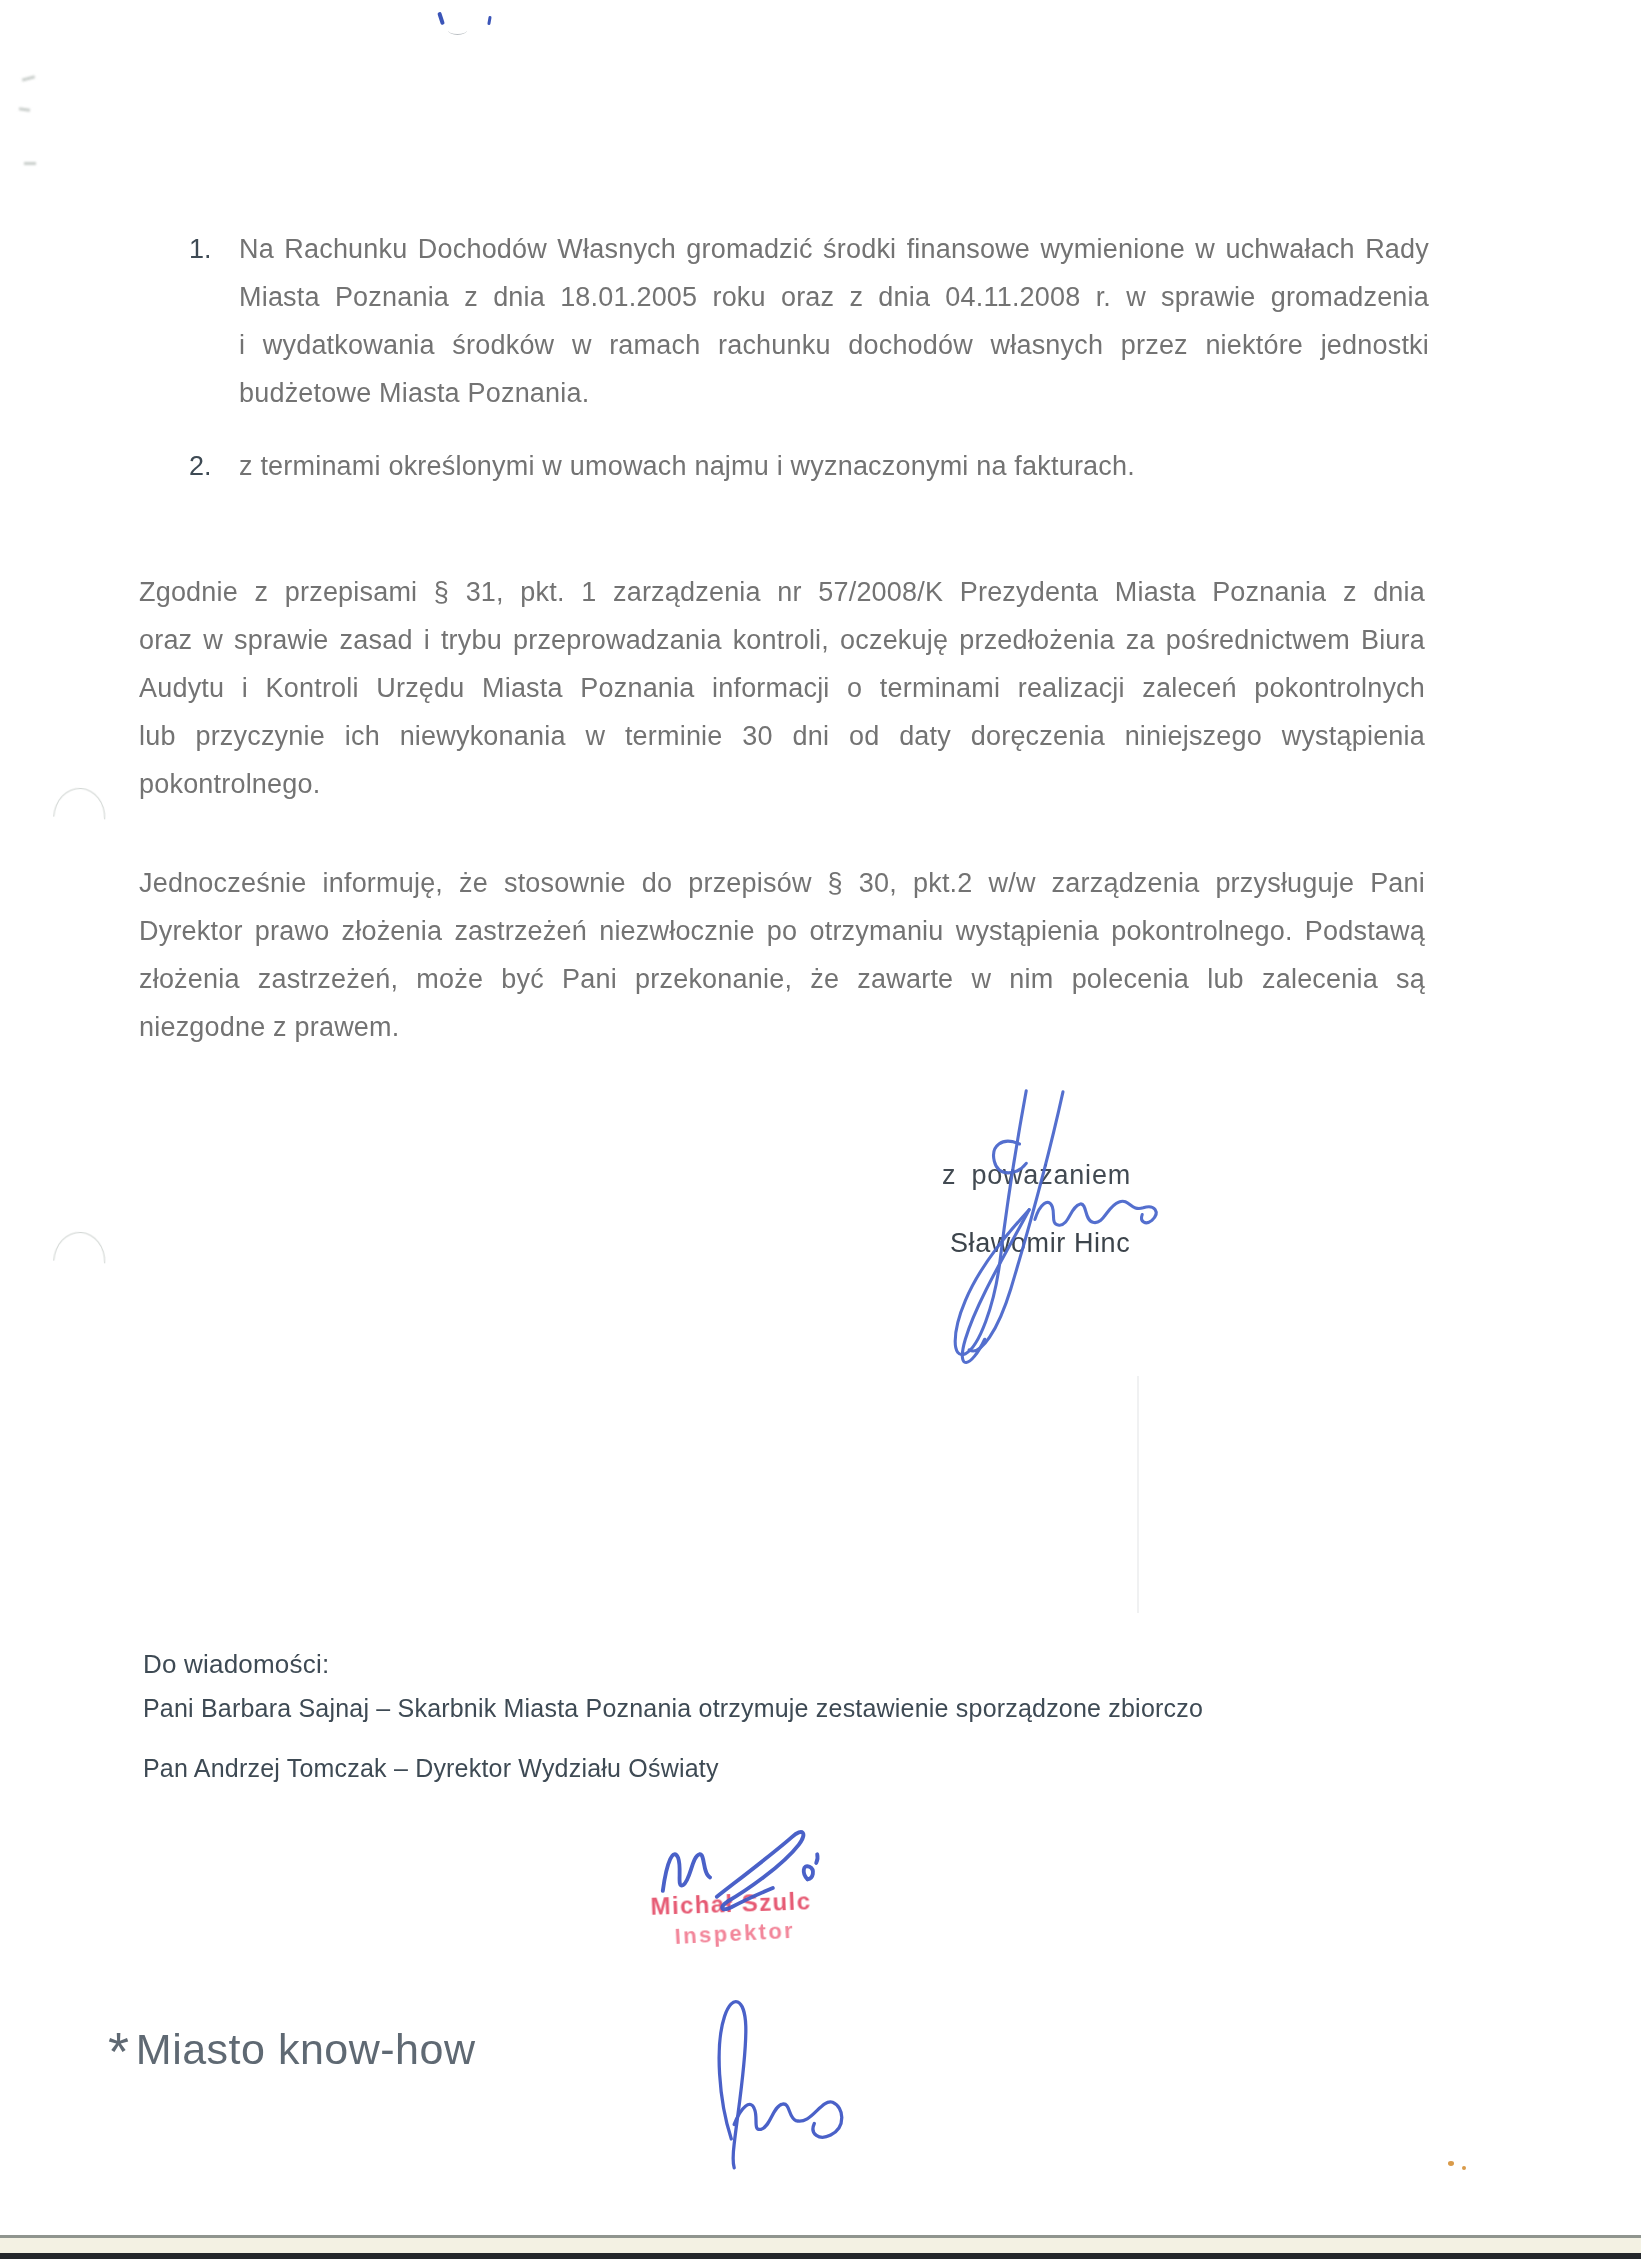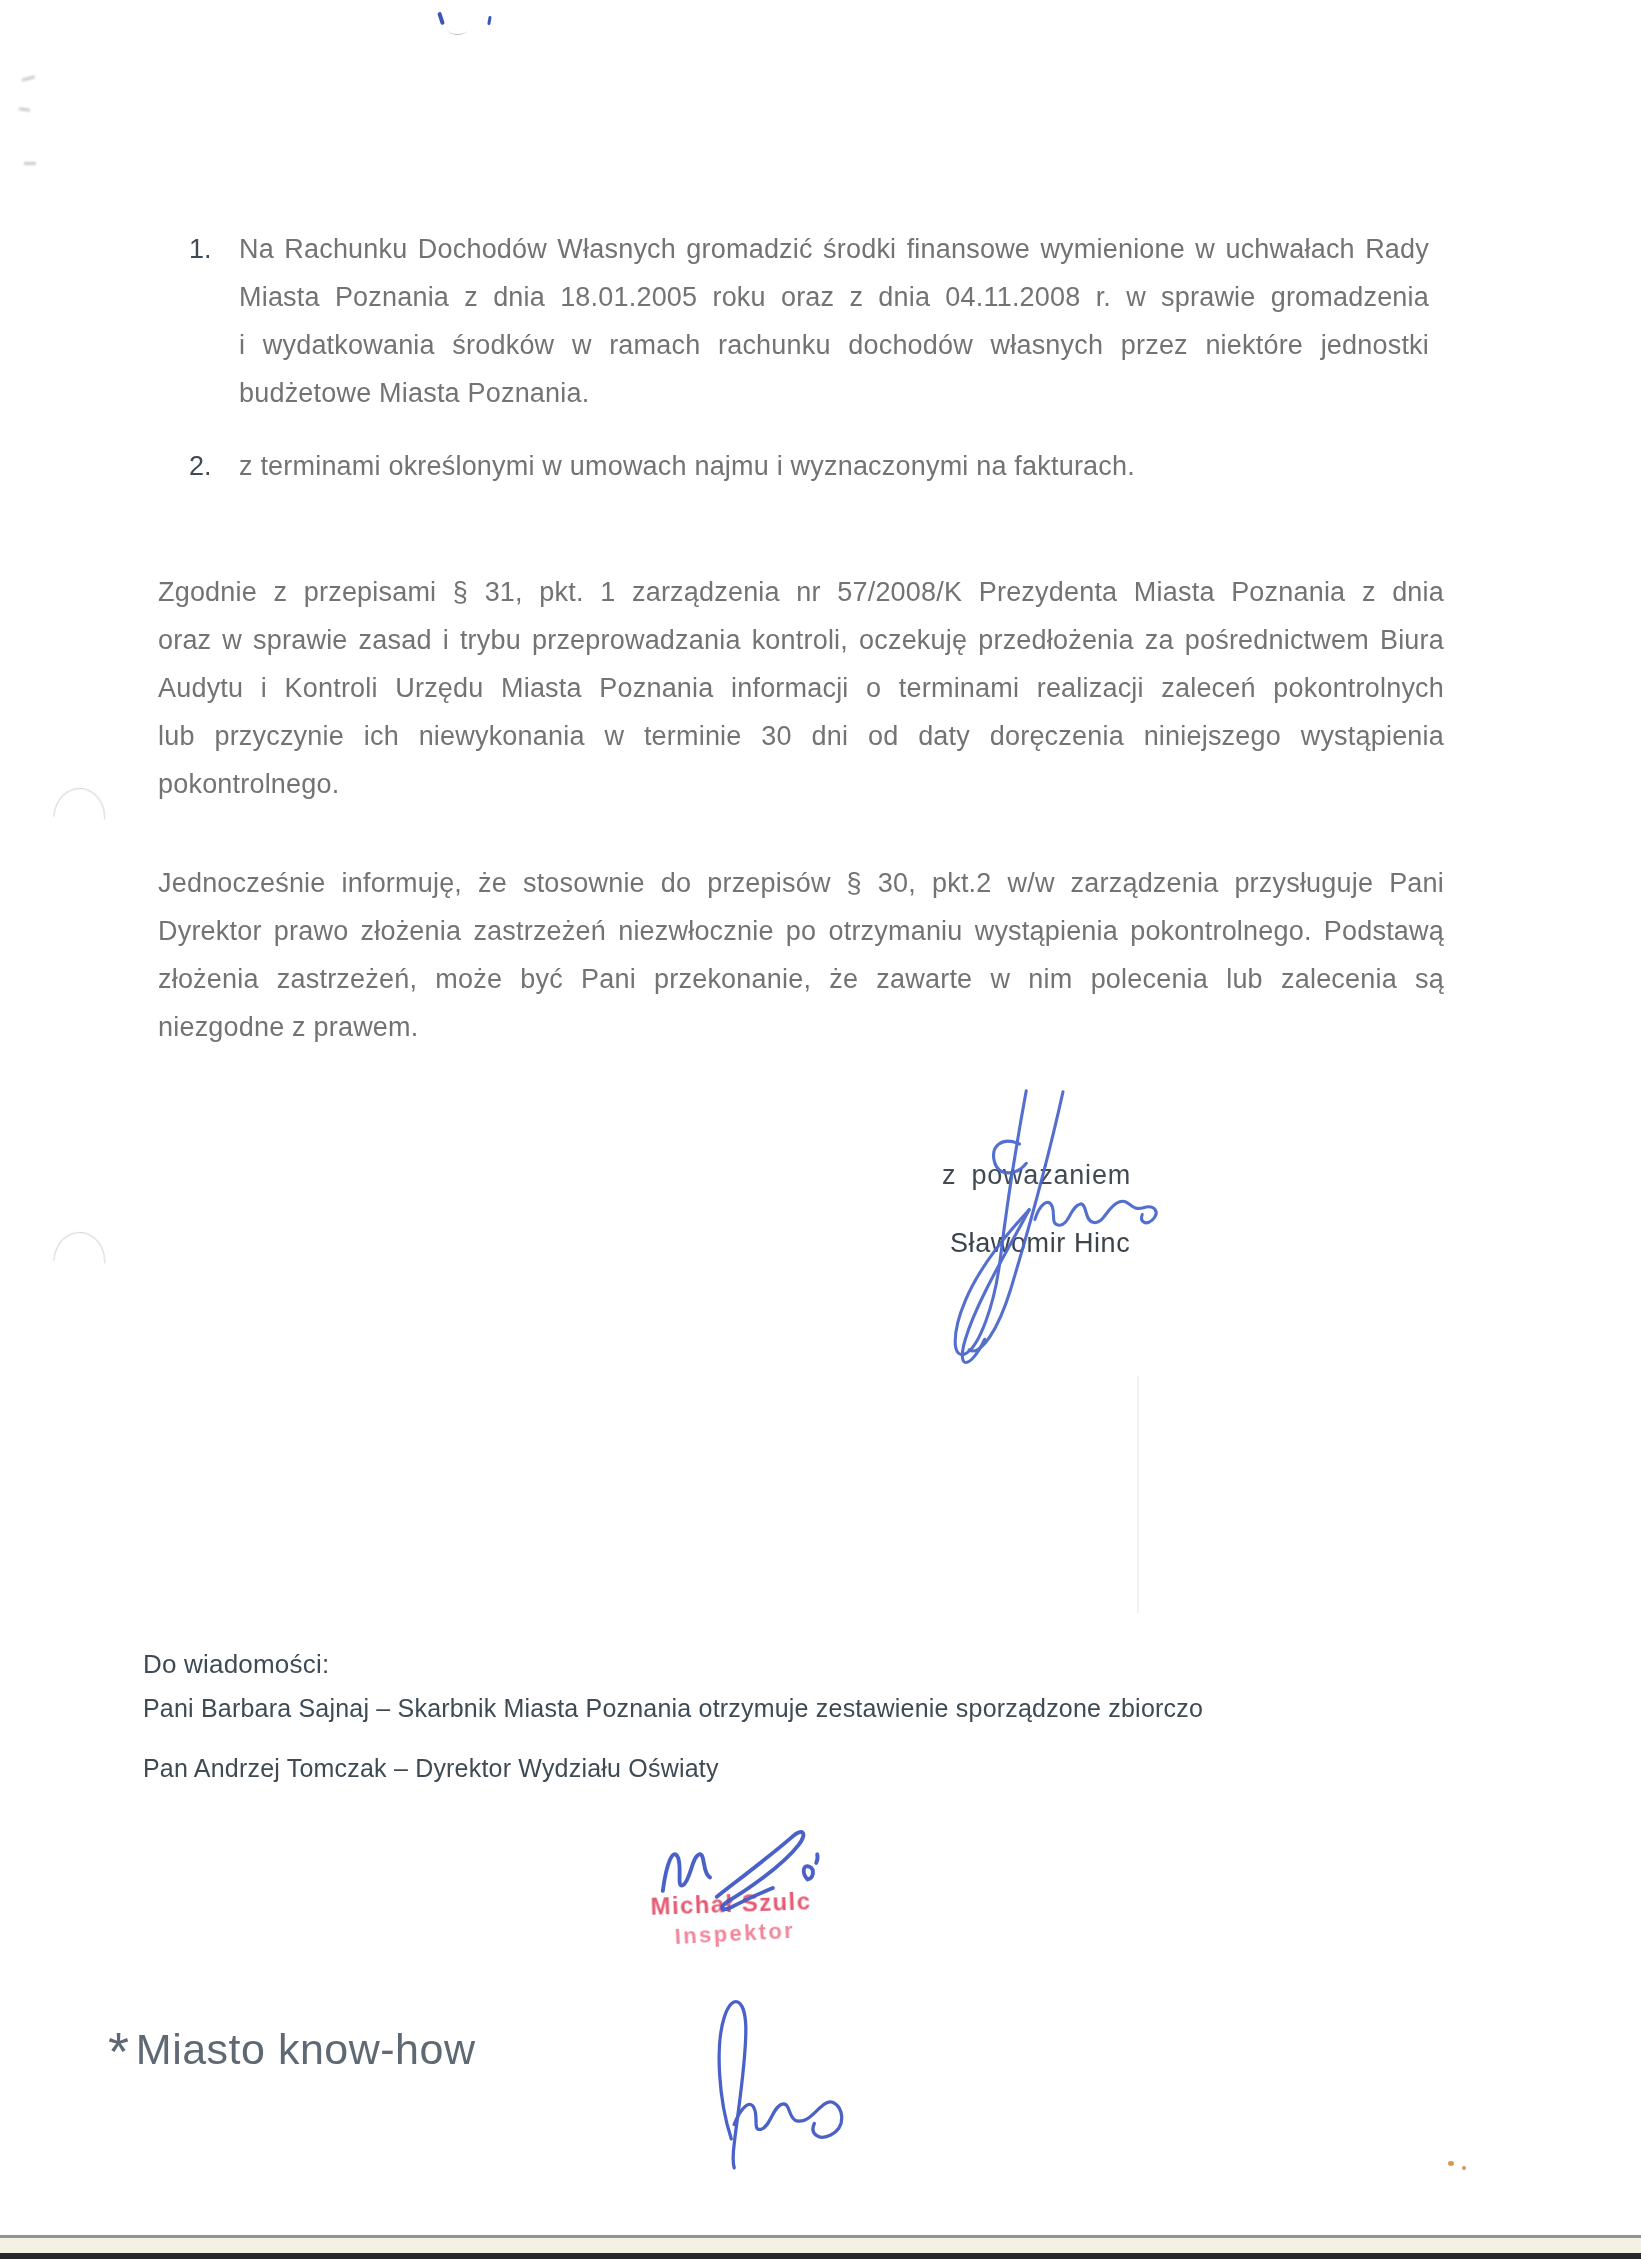--- a/index.html
+++ b/index.html
@@ -23,21 +23,21 @@
     white-space:normal;
     color:#737373;
   }
   .bodyline.last{text-align-last:left;}
   .listblock{position:absolute;left:143px;width:1286px;}
   .listnum{
     position:absolute;left:46px;top:0;
     font-size:27px;line-height:48px;color:#3e4a54;
   }
   .listlines{margin-left:96px;}
-  .parablock{position:absolute;left:158px;width:1286px;}
+  .parablock{position:absolute;left:139px;width:1286px;}
   
   .salutation{
     font-size:27px;color:#424a52;letter-spacing:0.8px;word-spacing:6.8px;
   }
   .signer{
     font-size:27px;color:#3c444b;letter-spacing:0.6px;
   }
   
   .cc-heading{font-size:26px;color:#3e4a54;letter-spacing:0.2px;}
   .cc-line{font-size:25px;color:#3e4a54;letter-spacing:0.2px;}

